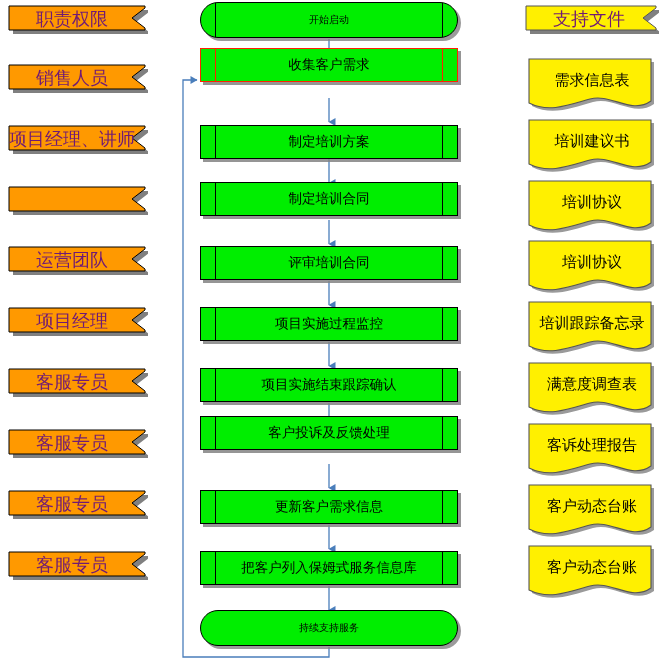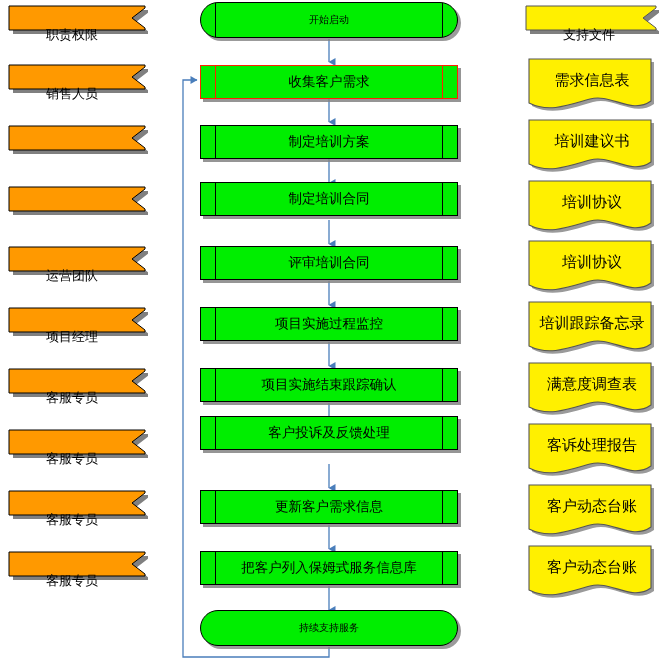--- a/index.html
+++ b/index.html
@@ -25,28 +25,28 @@
   .banner-svg {
     position: absolute;
     left: 0;
     top: 0;
     width: 140px;
     height: 32px;
   }
   .banner-label {
     position: absolute;
     left: 0;
-    top: 16px;
+    top: 0;
     width: 128px;
     height: 30px;
     display: flex;
     align-items: center;
     justify-content: center;
-    font-size: 13px;
-    color: #000000;
+    font-size: 18px;
+    color: #701a75;
     white-space: nowrap;
   }
 
   
   .doc-wrap {
     position: absolute;
     width: 128px;
     height: 58px;
   }
   .doc-svg {
@@ -216,20 +216,21 @@
           <path d="M3,4 L139,4 L139,6 L126,16 L139,26 L139,28 L3,28 Z" fill="#808080" transform="translate(2,2)"></path>
           <path d="M1,2 L137,2 L137,4 L124,14 L137,24 L137,26 L1,26 Z" fill="#FF9900" stroke="#000000" stroke-width="1"></path>
         </svg>
         <div class="banner-label">销售人员</div>
       </div>
       <div class="banner-wrap" style="left: 8px; top: 124px;">
         <svg class="banner-svg" viewBox="0 0 140 32" xmlns="http://www.w3.org/2000/svg">
           <path d="M3,4 L139,4 L139,6 L126,16 L139,26 L139,28 L3,28 Z" fill="#808080" transform="translate(2,2)"></path>
           <path d="M1,2 L137,2 L137,4 L124,14 L137,24 L137,26 L1,26 Z" fill="#FF9900" stroke="#000000" stroke-width="1"></path>
         </svg>
+        <div class="banner-label">项目经理、讲师</div>
       </div>
       <div class="banner-wrap" style="left: 8px; top: 185px;">
         <svg class="banner-svg" viewBox="0 0 140 32" xmlns="http://www.w3.org/2000/svg">
           <path d="M3,4 L139,4 L139,6 L126,16 L139,26 L139,28 L3,28 Z" fill="#808080" transform="translate(2,2)"></path>
           <path d="M1,2 L137,2 L137,4 L124,14 L137,24 L137,26 L1,26 Z" fill="#FF9900" stroke="#000000" stroke-width="1"></path>
         </svg>
       </div>
       <div class="banner-wrap" style="left: 8px; top: 245px;">
         <svg class="banner-svg" viewBox="0 0 140 32" xmlns="http://www.w3.org/2000/svg">
           <path d="M3,4 L139,4 L139,6 L126,16 L139,26 L139,28 L3,28 Z" fill="#808080" transform="translate(2,2)"></path>
@@ -273,21 +274,21 @@
         <div class="banner-label">客服专员</div>
       </div>
     </div>
 
   <div class="term-wrap" style="left:200px; top:2px;">
     <div class="term-box bars"></div>
     <div class="term-label">开始启动</div>
   </div>
 
   <div id="steps-list">
-      <div class="proc-wrap" style="left: 200px; top: 65px;">
+      <div class="proc-wrap" style="left: 200px; top: 48px;">
         <div class="proc-box alert"></div>
         <div class="proc-label">收集客户需求</div>
       </div>
       <div class="proc-wrap" style="left: 200px; top: 125px;">
         <div class="proc-box"></div>
         <div class="proc-label">制定培训方案</div>
       </div>
       <div class="proc-wrap" style="left: 200px; top: 182px;">
         <div class="proc-box"></div>
         <div class="proc-label">制定培训合同</div>

